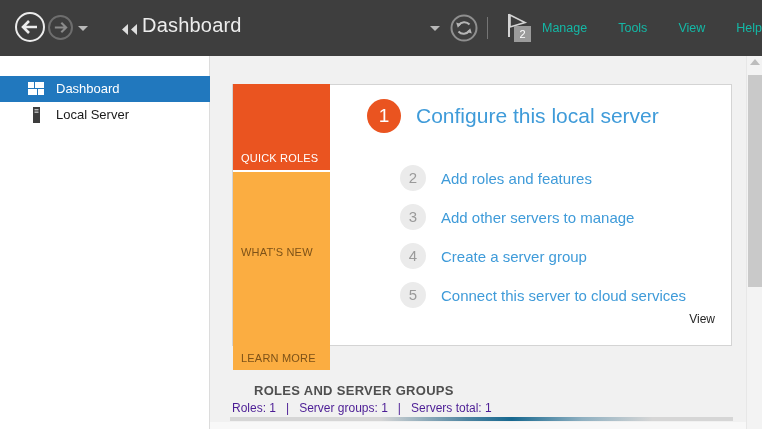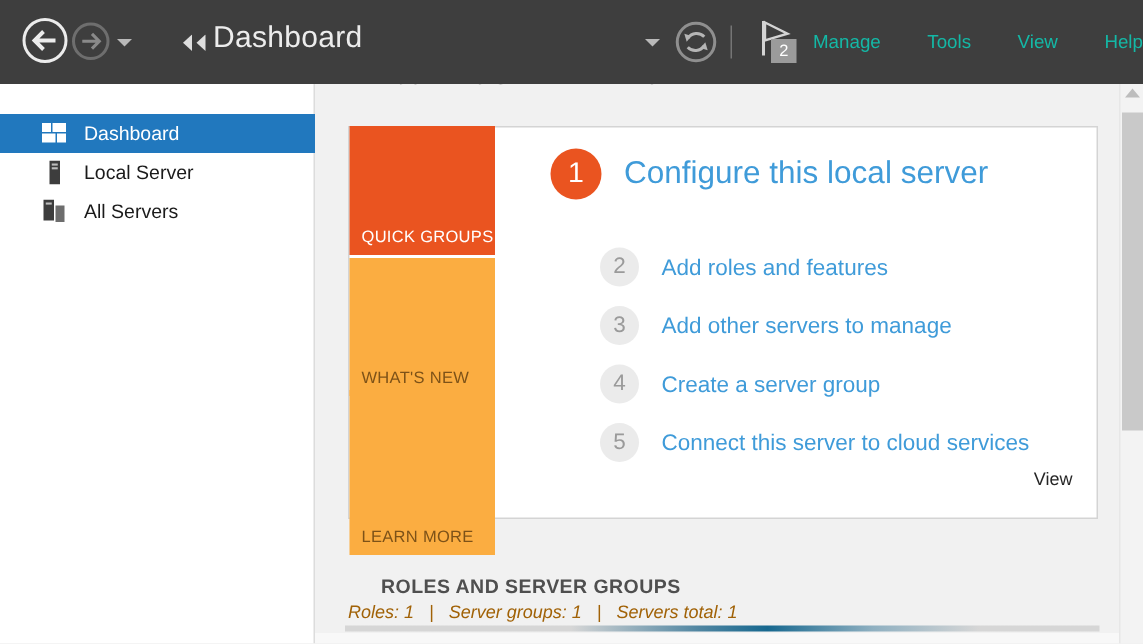--- a/index.html
+++ b/index.html
@@ -68,21 +68,21 @@
   .task.primary .tlabel{margin-left:15px;font-size:21px;color:var(--link-blue);white-space:nowrap;text-align:right;}
   .task.secondary .tnum{width:26px;height:26px;line-height:26px;background:#ebebeb;color:#9a9a9a;font-size:15px;}
   .task.secondary .tlabel{margin-left:15px;font-size:15px;color:var(--link-blue);white-space:nowrap;}
   .t2{left:167px;top:80px;}
   .t3{left:167px;top:119px;}
   .t4{left:167px;top:158px;}
   .t5{left:167px;top:197px;}
   .hide-link{position:absolute;right:16px;top:227px;font-size:12px;color:#262626;cursor:pointer;}
 
   .roles-heading{left:232px;top:383px;font-size:13px;font-weight:bold;color:#4f4f4f;letter-spacing:.3px;padding-left:22px;}
-  .roles-stats{left:232px;top:401px;font-size:12px;color:#a16207;white-space:pre;font-style:italic;}
+  .roles-stats{left:232px;top:401px;font-size:12px;color:#4c1d95;white-space:pre;}
   .progress{left:230px;top:417px;width:503px;height:4px;
     background:linear-gradient(to right,#d6d6d6 0%,#d6d6d6 30%,#4f85a1 47%,#17688f 56%,#8fb0c1 70%,#d6d6d6 84%,#d6d6d6 100%);}
   .bottom-strip{left:210px;top:422px;width:536px;height:7px;background:#f8f8f8;}
 
   
   .scrollbar{left:746px;top:56px;width:16px;height:373px;background:#f3f3f3;border-left:1px solid #e7e7e7;}
   .scroll-up{position:absolute;left:3px;top:3px;width:0;height:0;border-left:5px solid transparent;border-right:5px solid transparent;border-bottom:6px solid #bdbdbd;}
   .scroll-thumb{position:absolute;left:1px;top:19px;width:14px;height:212px;background:#c9c9c9;cursor:pointer;}
 </style>
 </head>
@@ -160,42 +160,32 @@
   <div class="side-item" style="top:46px;">
     <span class="ic">
       <svg width="16" height="16" viewBox="0 0 16 16">
         <rect x="5" y="0" width="7" height="16" fill="#3d3d3d"></rect>
         <rect x="6.5" y="2" width="4" height="1.4" fill="#bdbdbd"></rect>
           <rect x="6.5" y="4.5" width="4" height="1.4" fill="#bdbdbd"></rect>
       </svg>
     </span>
     <span class="lbl">Local Server</span>
   </div>
-  <div class="side-item" style="top:72px;">
-    <span class="ic">
-      <svg width="16" height="16" viewBox="0 0 16 16">
-        <rect x="1" y="0" width="7" height="14" fill="#3d3d3d"></rect>
-        <rect x="2.5" y="2" width="4" height="1.4" fill="#bdbdbd"></rect>
-        <rect x="9" y="4" width="6" height="11" fill="#6d6d6d"></rect>
-      </svg>
-    </span>
-    <span class="lbl">All Servers</span>
-  </div>
 </aside>
 
 <main class="abs main"></main>
 
 <div class="abs welcome-clip">
   <span>WELCOME TO SERVER MANAGER</span>
 </div>
 
 <section class="abs tile">
   <div class="orange-col">
     <div class="oblock ob-quick">
-      <span class="olabel">QUICK GROUPS</span>
+      <span class="olabel">QUICK ROLES</span>
     </div>
     <div class="oblock ob-new">
       <span class="olabel">WHAT'S NEW</span>
     </div>
     <div class="oblock ob-learn">
       <span class="olabel">LEARN MORE</span>
     </div>
   </div>
 
   <div class="task primary">

